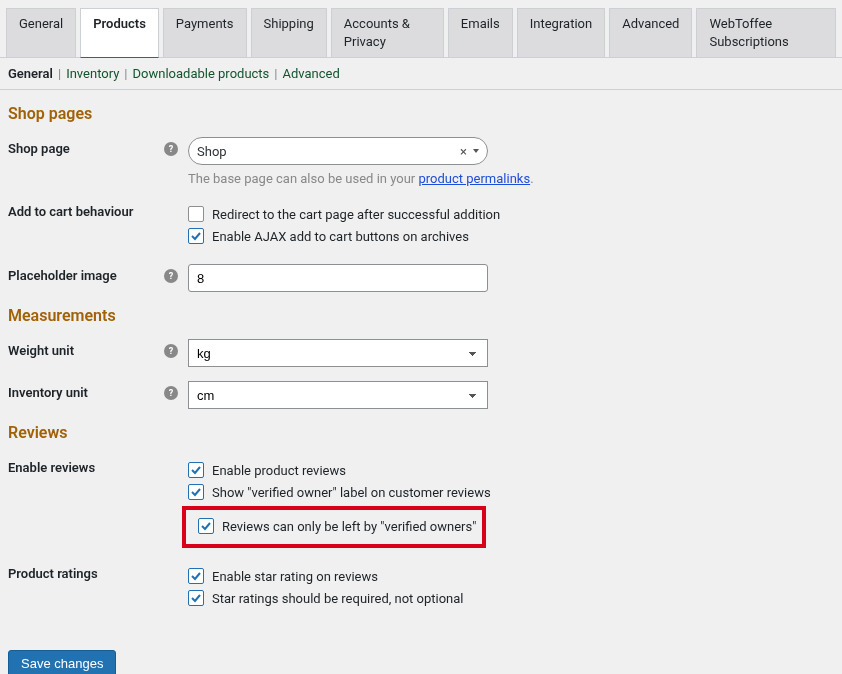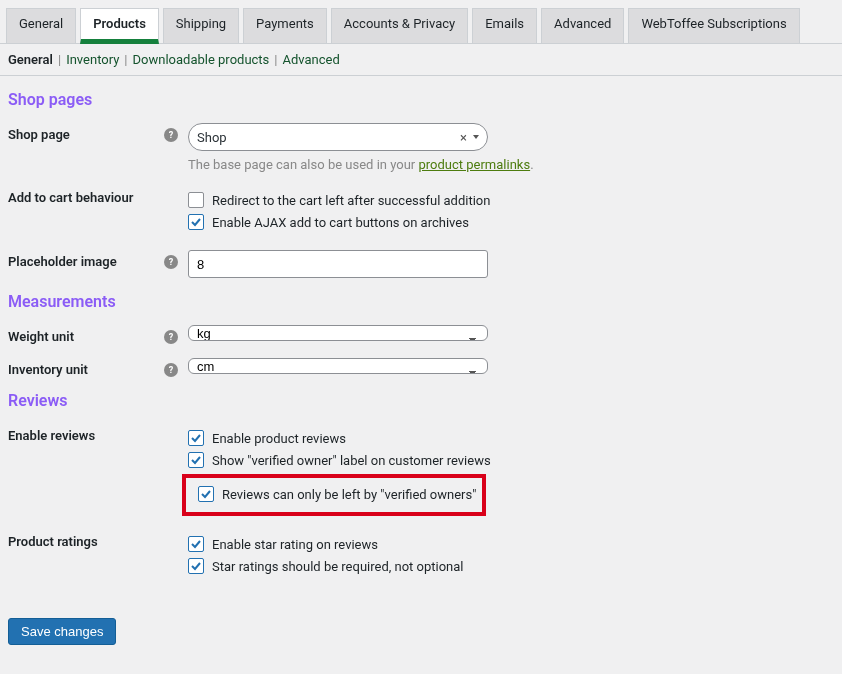--- a/index.html
+++ b/index.html
@@ -23,21 +23,21 @@
       border: 1px solid #ccd0d4;
       border-bottom: none;
       color: #1d2327;
       cursor: pointer;
       font-size: 13px;
       line-height: 1.4;
     }
     .tab.active {
       background: #fff;
       font-weight: 600;
-      border-bottom: 5px solid #15803d;
+      border-bottom: 1px solid #15803d;
       margin-bottom: -1px;
     }
     .subtabs {
       display: flex;
       align-items: center;
       padding: 8px 8px;
       border-bottom: 1px solid #ccd0d4;
       background: #f0f0f1;
       font-size: 13px;
     }
@@ -53,21 +53,21 @@
       color: #888;
       margin: 0 5px;
     }
     .content {
       padding: 10px 8px 20px 8px;
     }
     h2.section {
       font-size: 16px;
       font-weight: 600;
       margin: 14px 0 10px 0;
-      color: #8b5cf6;
+      color: #a16207;
     }
     h2.section.first { margin-top: 4px; }
     .row {
       display: flex;
       align-items: flex-start;
       margin: 14px 0;
     }
     .label-col {
       width: 180px;
       padding-top: 4px;
@@ -108,23 +108,23 @@
     }
     .sel-val { flex: 1; font-size: 13px; color: #2c3338; }
     .sel-x { font-size: 13px; color: #555; margin-right: 6px; cursor: pointer; }
     .sel-caret {
       width: 0; height: 0;
       border-left: 3px solid transparent;
       border-right: 3px solid transparent;
       border-top: 4px solid #555;
     }
     .sel-native {
-      width: 300px; height: 16px;
+      width: 300px; height: 28px;
       border: 1px solid #8c8f94;
-      border-radius: 6px;
+      border-radius: 0;
       background: #fff;
       padding: 0 8px;
       font-size: 13px;
       -webkit-appearance: none;
       appearance: none;
       background-image: linear-gradient(45deg,transparent 50%,#555 50%),linear-gradient(135deg,#555 50%,transparent 50%);
       background-position: calc(100% - 14px) 12px, calc(100% - 10px) 12px;
       background-size: 4px 4px, 4px 4px;
       background-repeat: no-repeat;
     }
@@ -134,21 +134,21 @@
       border-radius: 3px;
       padding: 0 8px;
       font-size: 13px;
       background:#fff;
     }
     .hint {
       margin-top: 6px;
       font-size: 13px;
       color: #888;
     }
-    .hint a { color: #4d7c0f; text-decoration: underline; cursor: pointer; }
+    .hint a { color: #1d4ed8; text-decoration: underline; cursor: pointer; }
     .checkbox-line {
       display: flex;
       align-items: center;
       gap: 8px;
       margin: 6px 0;
       font-size: 13px;
       color: #1d2327;
     }
     .cb {
       width: 16px; height: 16px;
@@ -182,24 +182,25 @@
       cursor:pointer;
       margin-top:24px;
     }
   </style>
 </head>
 <body>
 
 <div class="tabs" id="tabs-container">
     <div class="tab">General</div>
     <div class="tab active">Products</div>
+    <div class="tab">Payments</div>
     <div class="tab">Shipping</div>
-    <div class="tab">Payments</div>
     <div class="tab">Accounts &amp; Privacy</div>
     <div class="tab">Emails</div>
+    <div class="tab">Integration</div>
     <div class="tab">Advanced</div>
     <div class="tab">WebToffee Subscriptions</div>
   </div>
 
 <div class="subtabs" id="subtabs-container">
     <span class="subtab active">General</span>
     <span class="sep">|</span>
     <span class="subtab">Inventory</span>
     <span class="sep">|</span>
     <span class="subtab">Downloadable products</span>
@@ -228,21 +229,21 @@
     </div>
   </div>
 
   <div class="row">
     <div class="label-col">
       <span>Add to cart behaviour</span>
     </div>
     <div class="field-col">
       <div class="checkbox-line">
         <span class="cb"></span>
-        <span>Redirect to the cart left after successful addition</span>
+        <span>Redirect to the cart page after successful addition</span>
       </div>
       <div class="checkbox-line">
         <span class="cb checked">
             <svg viewBox="0 0 12 12">
               <path d="M2 6 L5 9 L10 3" fill="none" stroke-width="2"></path>
             </svg>
           </span>
         <span>Enable AJAX add to cart buttons on archives</span>
       </div>
     </div>

